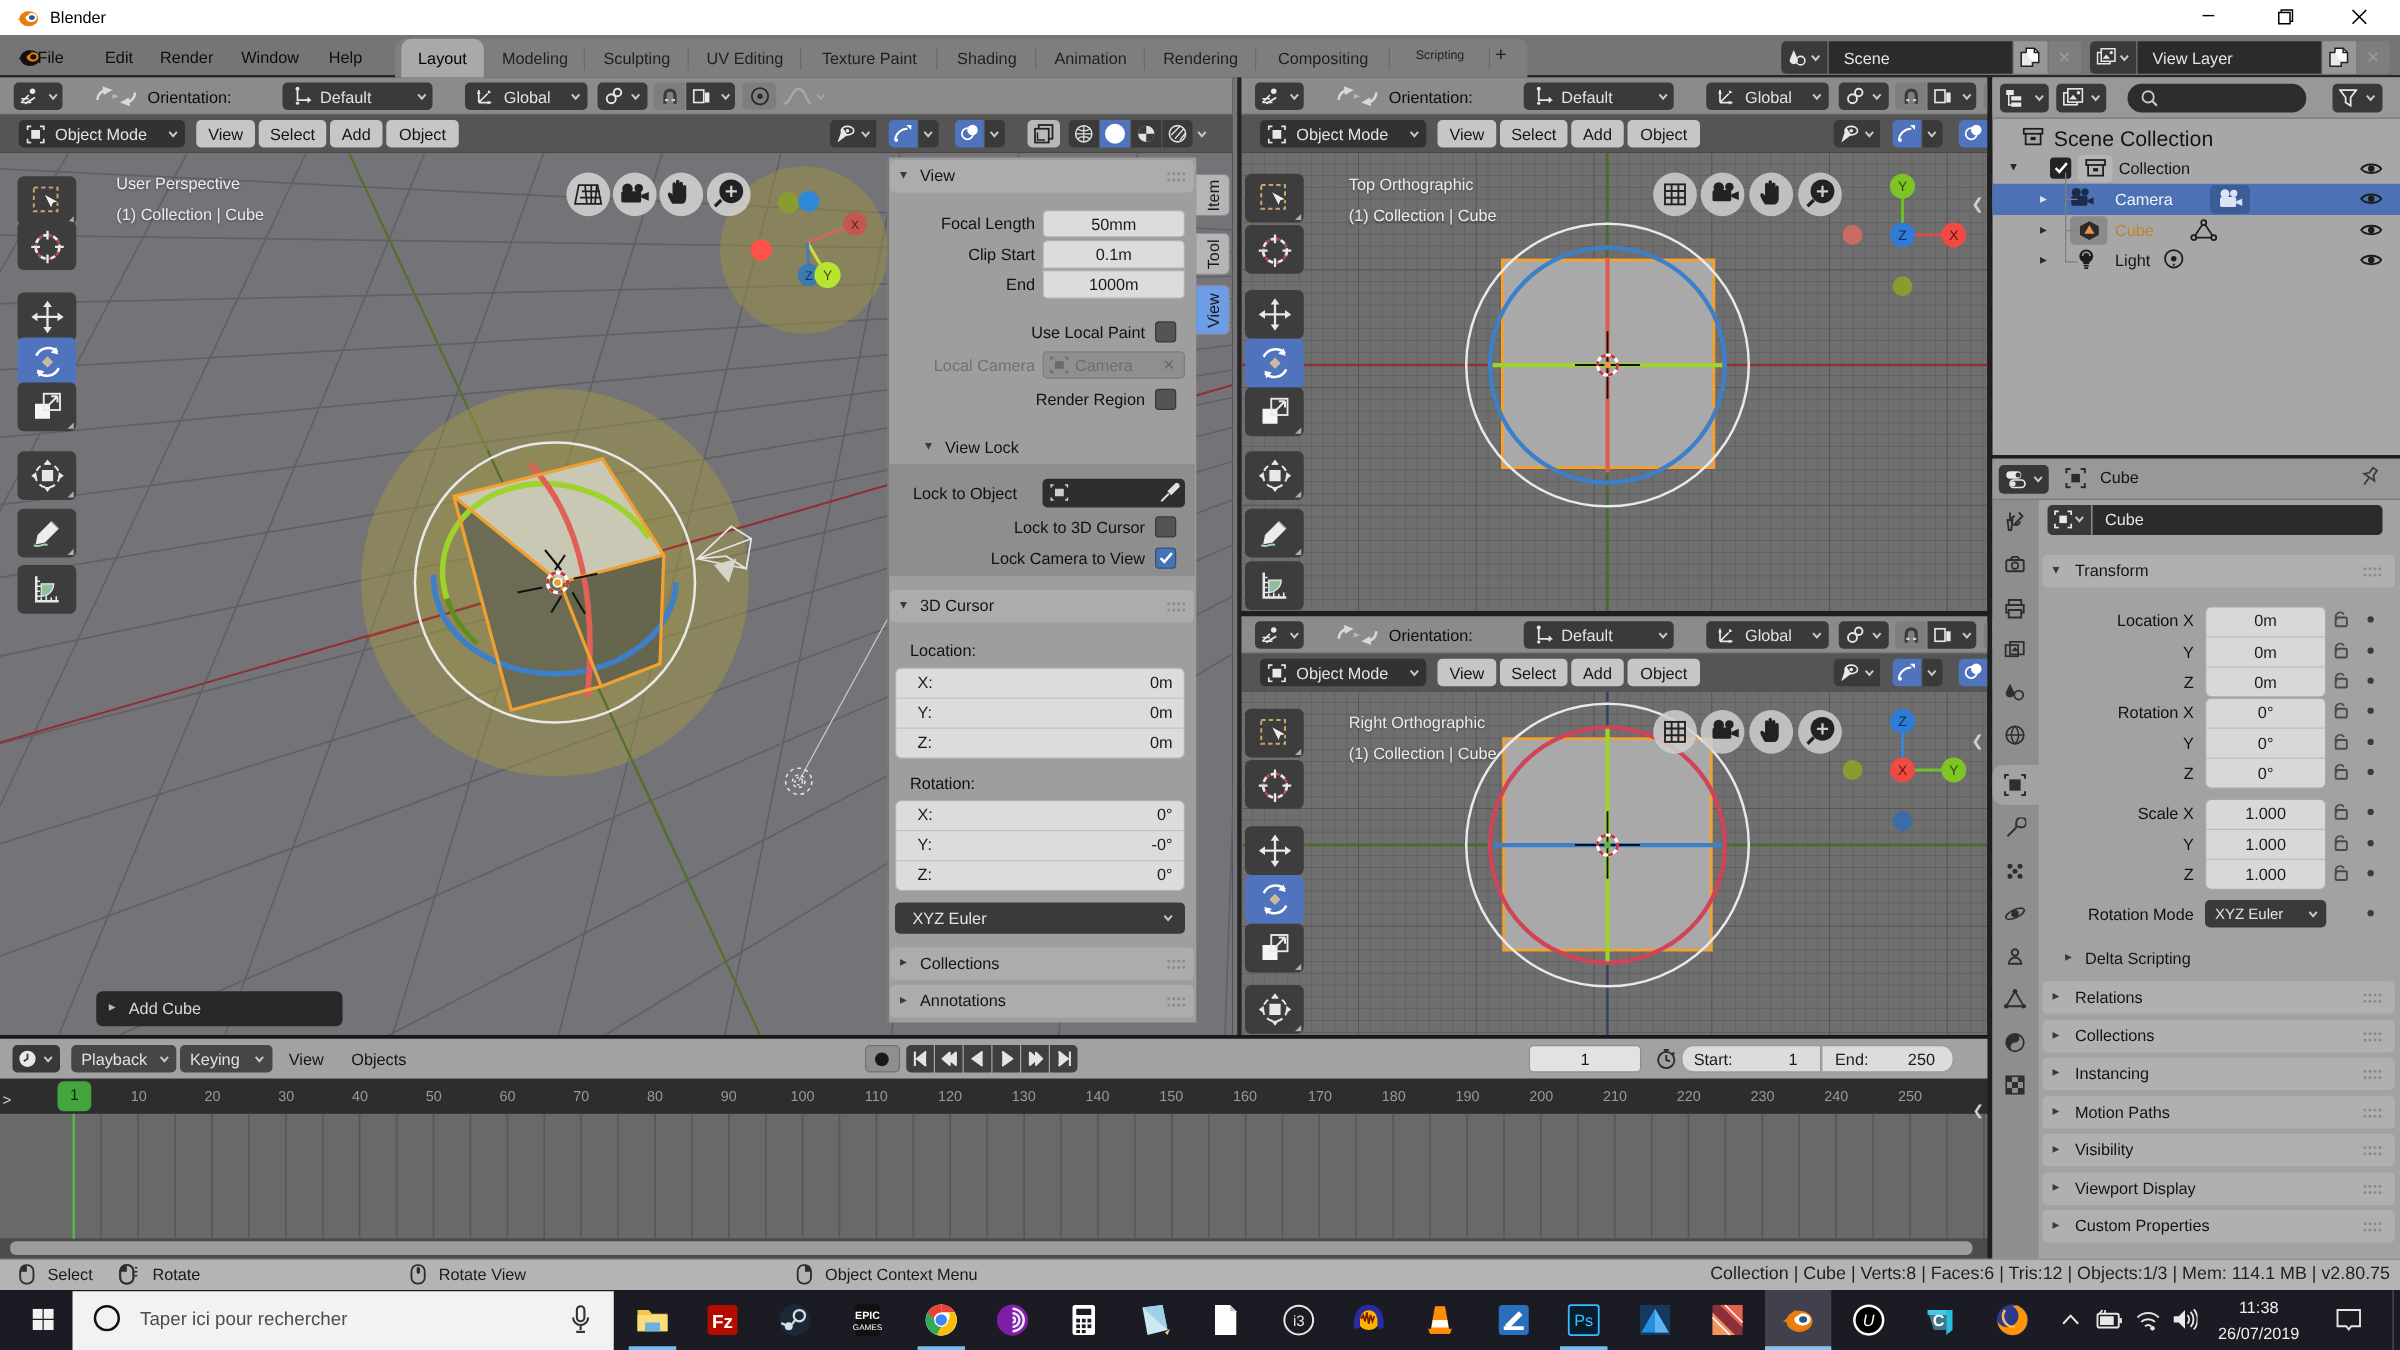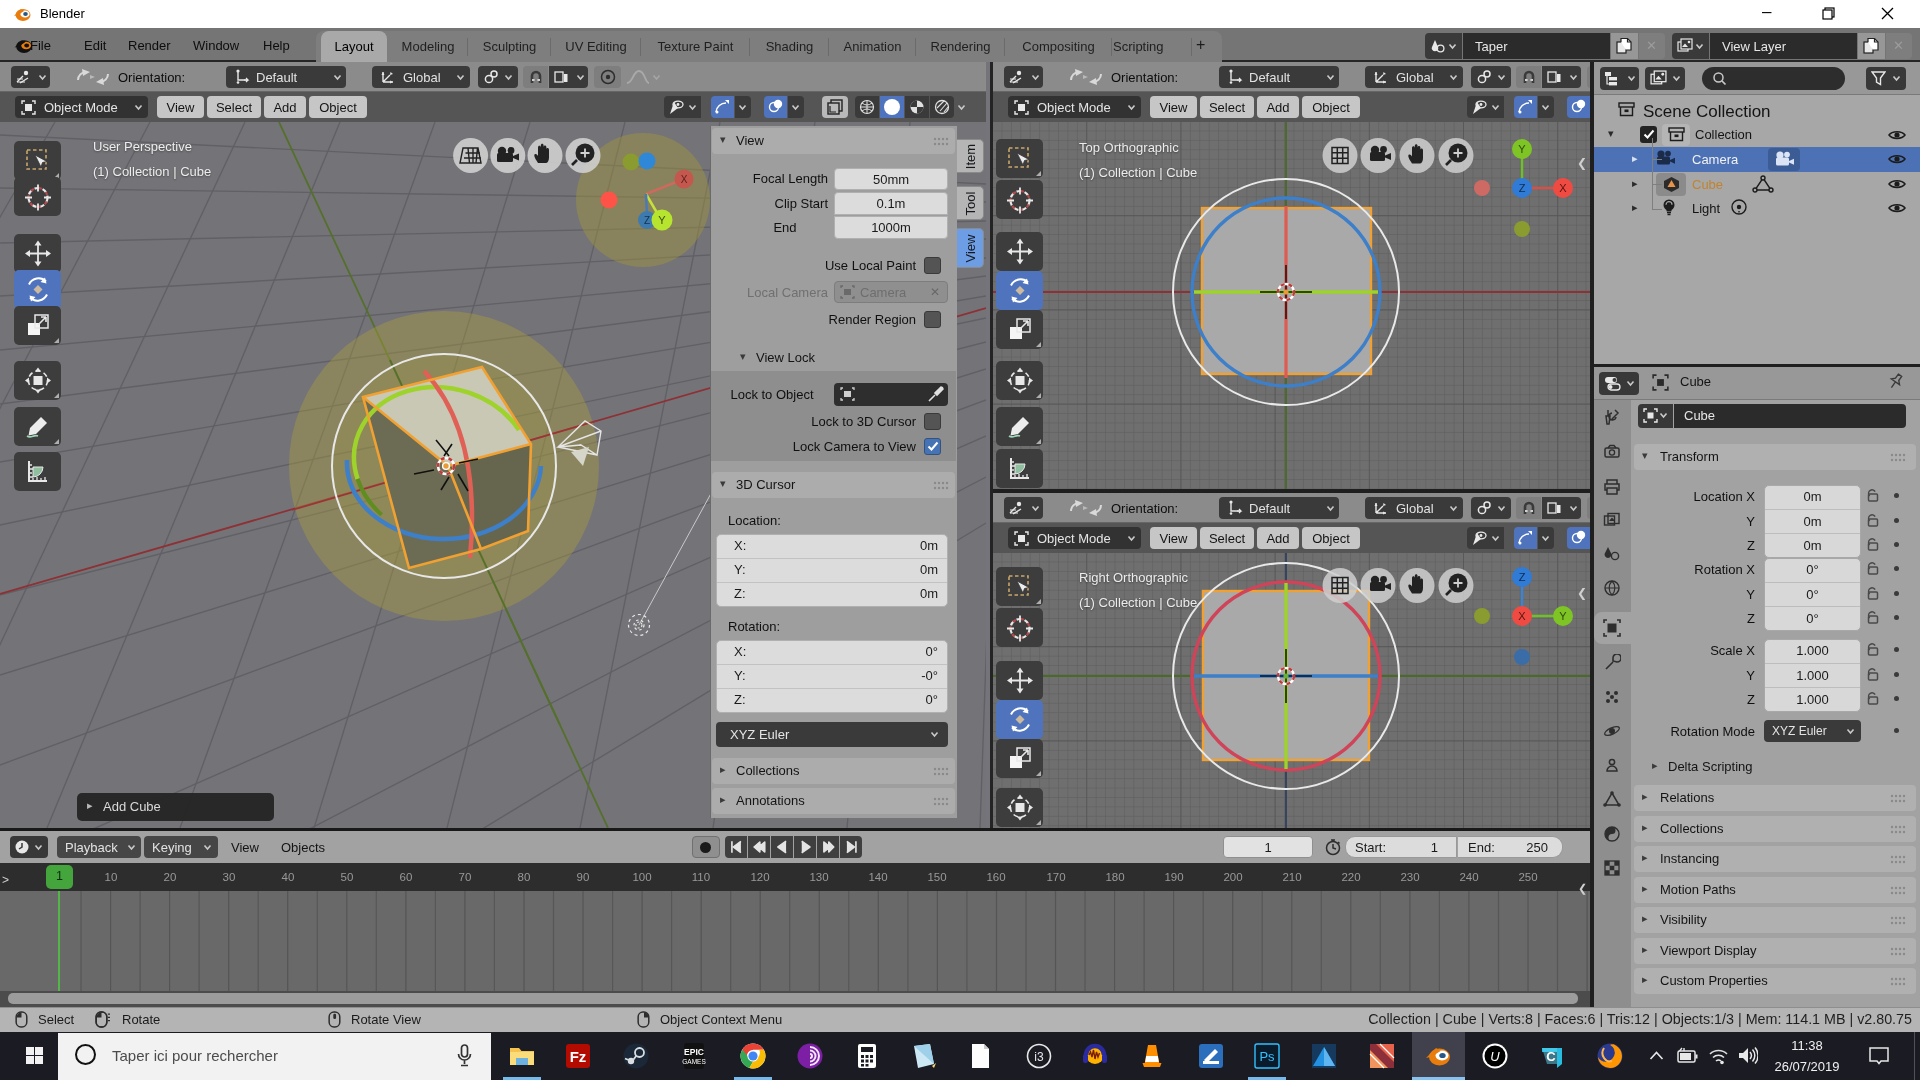--- a/index.html
+++ b/index.html
@@ -46,34 +46,34 @@
 <div style="position:absolute;left:642px;top:39px;font-size:13px;color:#1f1f1f;white-space:nowrap;width:107px;text-align:center;">Texture Paint</div>
 <div style="position:absolute;left:828px;top:38px;width:1px;height:18px;background:#6b6b6b;"></div>
 <div style="position:absolute;left:751px;top:39px;font-size:13px;color:#1f1f1f;white-space:nowrap;width:77px;text-align:center;">Shading</div>
 <div style="position:absolute;left:915px;top:38px;width:1px;height:18px;background:#6b6b6b;"></div>
 <div style="position:absolute;left:830px;top:39px;font-size:13px;color:#1f1f1f;white-space:nowrap;width:85px;text-align:center;">Animation</div>
 <div style="position:absolute;left:1004px;top:38px;width:1px;height:18px;background:#6b6b6b;"></div>
 <div style="position:absolute;left:917px;top:39px;font-size:13px;color:#1f1f1f;white-space:nowrap;width:87px;text-align:center;">Rendering</div>
 <div style="position:absolute;left:1111px;top:38px;width:1px;height:18px;background:#6b6b6b;"></div>
 <div style="position:absolute;left:1006px;top:39px;font-size:13px;color:#1f1f1f;white-space:nowrap;width:105px;text-align:center;">Compositing</div>
 <div style="position:absolute;left:1191px;top:38px;width:1px;height:18px;background:#6b6b6b;"></div>
-<div style="position:absolute;left:1113px;top:39px;font-size:13px;color:#1f1f1f;white-space:nowrap;width:78px;text-align:left;">Scripting</div>
+<div style="position:absolute;left:1113px;top:39px;font-size:10px;color:#1f1f1f;white-space:nowrap;width:78px;text-align:center;">Scripting</div>
 <div style="position:absolute;left:1196px;top:36px;font-size:16px;color:#1c1c1c;white-space:nowrap;">+</div>
 <div style="position:absolute;left:1425px;top:33px;width:37px;height:26px;background:#3a3a3a;border-radius:4px 0 0 4px;"></div>
 <svg style="position:absolute;left:1431px;top:39px" width="14" height="14" viewBox="0 0 14 14">
     <path d="M4 1 L7 8 A3.2 3.2 0 1 1 1 8 Z" fill="#e8e8e8"></path>
     <circle cx="9.5" cy="9.5" r="3.4" fill="none" stroke="#e8e8e8" stroke-width="1.3"></circle>
   </svg>
 <div style="left:1448px;top:43px">
     <svg width="9" height="7" viewBox="0 0 9 7" style="display:block">
       <path d="M1.5 1.5 L4.5 5 L7.5 1.5" stroke="#ccc" stroke-width="1.6" fill="none"></path>
     </svg>
   </div>
 <div style="position:absolute;left:1463px;top:33px;width:147px;height:26px;background:#2b2b2b;"></div>
-<div style="position:absolute;left:1475px;top:39px;font-size:13px;color:#e6e6e6;white-space:nowrap;">Taper</div>
+<div style="position:absolute;left:1475px;top:39px;font-size:13px;color:#e6e6e6;white-space:nowrap;">Scene</div>
 <div style="position:absolute;left:1611px;top:33px;width:27px;height:26px;background:#979797;border-radius:0;"></div>
 <svg style="position:absolute;left:1616px;top:37px" width="17" height="18" viewBox="0 0 17 18">
     <rect x="1" y="5" width="9" height="11" fill="#e9e9e9" stroke="#222" stroke-width="1.2"></rect>
     <path d="M5 5 V1.5 H11.5 L15 5 V13 H10" fill="#fff" stroke="#222" stroke-width="1.2"></path>
     <path d="M11.5 1.5 V5 H15" fill="none" stroke="#222" stroke-width="1.2"></path>
   </svg>
 <div style="position:absolute;left:1639px;top:33px;width:26px;height:26px;background:#7e7e7e;border-radius:0 4px 4px 0;"></div>
 <div style="position:absolute;left:1646px;top:38px;font-size:13px;color:#9c9c9c;white-space:nowrap;">✕</div>
 <div style="position:absolute;left:1672px;top:33px;width:37px;height:26px;background:#3a3a3a;border-radius:4px 0 0 4px;"></div>
 <svg style="position:absolute;left:1677px;top:38px" width="16" height="16" viewBox="0 0 16 16">
@@ -445,21 +445,21 @@
       <circle cx="10" cy="7" r="1.2"></circle>
       <circle cx="14" cy="7" r="1.2"></circle>
     </g>
   </svg>
 <div style="position:absolute;left:742px;top:171px;font-size:13px;color:#101010;white-space:nowrap;width:86px;text-align:right;">Focal Length</div>
 <div style="position:absolute;left:834px;top:168px;width:114px;height:22px;background:#dcdcdc;border-radius:4px;border:1px solid #b0b0b0;"></div>
 <div style="position:absolute;left:834px;top:172px;font-size:13px;color:#1a1a1a;white-space:nowrap;width:114px;text-align:center;">50mm</div>
 <div style="position:absolute;left:742px;top:196px;font-size:13px;color:#101010;white-space:nowrap;width:86px;text-align:right;">Clip Start</div>
 <div style="position:absolute;left:834px;top:192px;width:114px;height:23px;background:#dcdcdc;border-radius:4px 4px 0 0;border:1px solid #b0b0b0;"></div>
 <div style="position:absolute;left:834px;top:196px;font-size:13px;color:#1a1a1a;white-space:nowrap;width:114px;text-align:center;">0.1m</div>
-<div style="position:absolute;left:742px;top:220px;font-size:13px;color:#101010;white-space:nowrap;width:86px;text-align:center;">End</div>
+<div style="position:absolute;left:742px;top:220px;font-size:13px;color:#101010;white-space:nowrap;width:86px;text-align:right;">End</div>
 <div style="position:absolute;left:834px;top:216px;width:114px;height:23px;background:#dcdcdc;border-radius:0 0 4px 4px;border:1px solid #b0b0b0;"></div>
 <div style="position:absolute;left:834px;top:220px;font-size:13px;color:#1a1a1a;white-space:nowrap;width:114px;text-align:center;">1000m</div>
 <div style="position:absolute;left:770px;top:258px;font-size:13px;color:#101010;white-space:nowrap;width:146px;text-align:right;">Use Local Paint</div>
 <div style="position:absolute;left:924px;top:257px;width:17px;height:17px;background:#545454;border:1px solid #3a3a3a;border-radius:3px;"></div>
 <div style="position:absolute;left:742px;top:285px;font-size:13px;color:#707070;white-space:nowrap;width:86px;text-align:right;">Local Camera</div>
 <div style="position:absolute;left:834px;top:281px;width:114px;height:22px;background:#8f8f8f;border:1px solid #7d7d7d;border-radius:4px;"></div>
 <svg style="position:absolute;left:840px;top:285px" width="15" height="14" viewBox="0 0 15 14">
     <path d="M1 3 V1 H3 M12 1 H14 V3 M14 11 V13 H12 M3 13 H1 V11" stroke="#6a6a6a" stroke-width="1.3" fill="none"></path>
     <rect x="4" y="4" width="7" height="6" fill="#6a6a6a"></rect>
   </svg>

